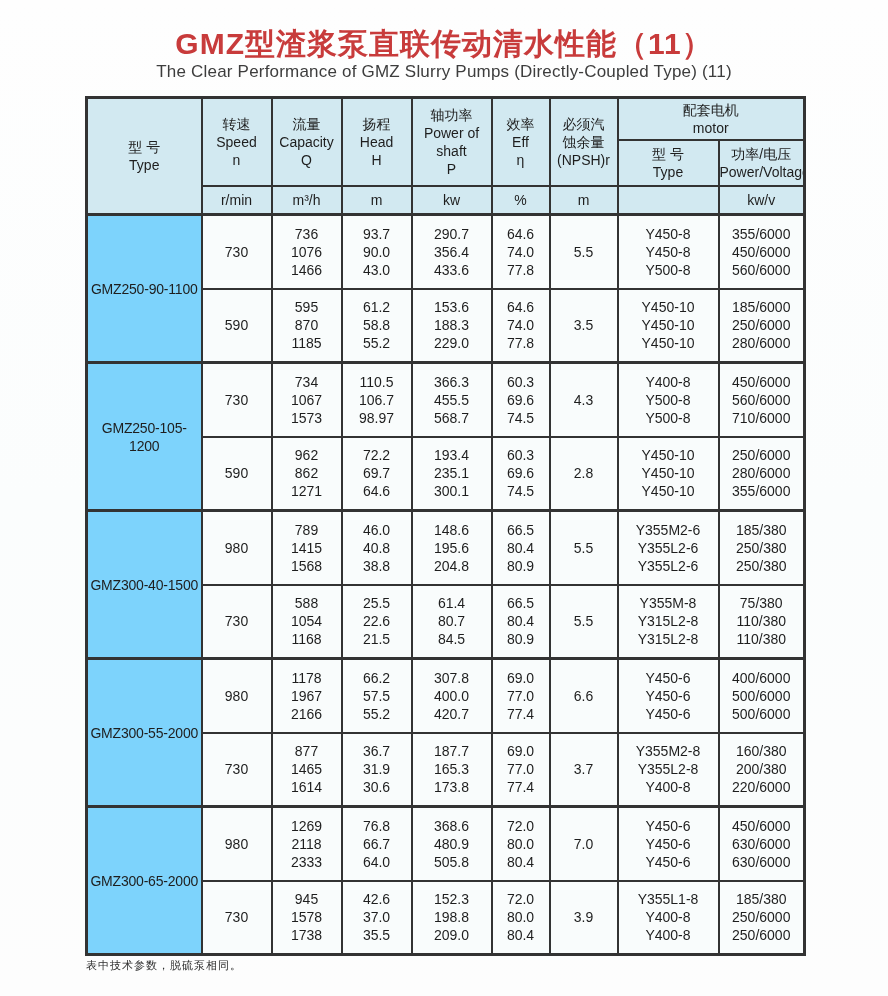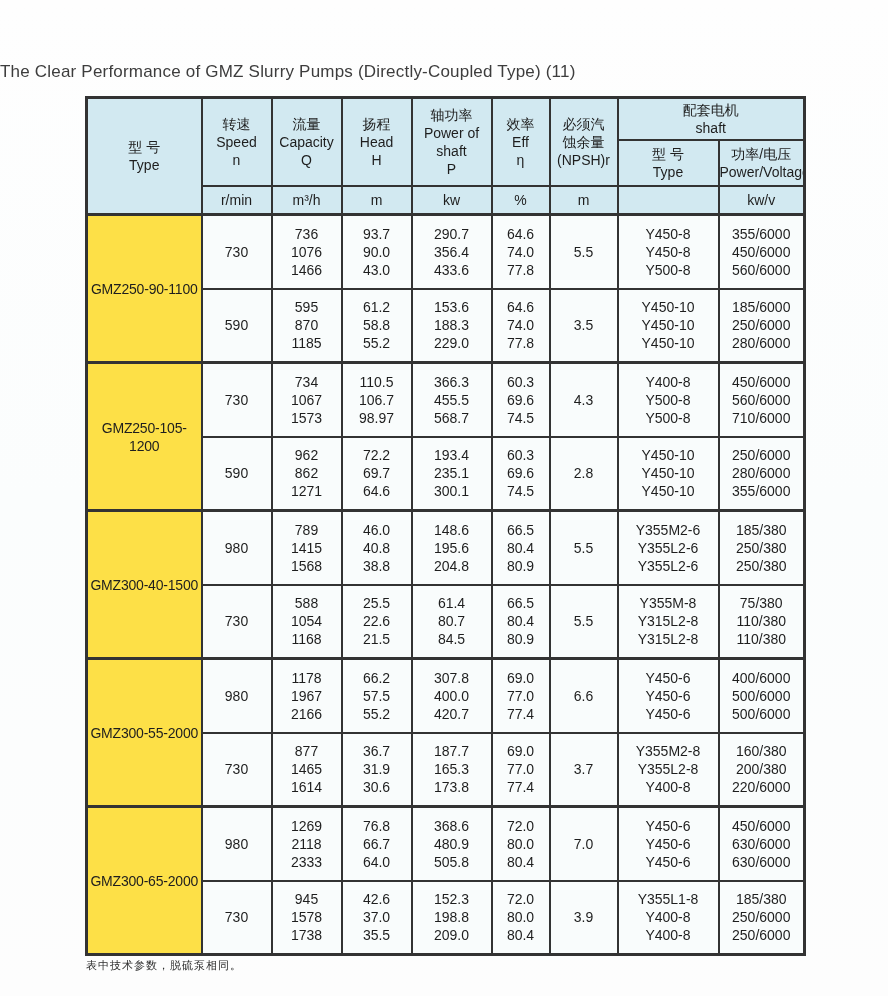--- a/index.html
+++ b/index.html
@@ -10,21 +10,21 @@
     background:linear-gradient(180deg,#fefefe 0%, #fbfdfd 50%, #fdfdfd 100%);
     overflow:hidden;
   }
   .title {
     position:absolute; top:24px; left:0; width:100%;
     text-align:center; font-size:30px; font-weight:bold;
     color:#c83b3b; letter-spacing:1px;
   }
   .subtitle {
     position:absolute; top:62px; left:0; width:100%;
-    text-align:left; font-size:17px; font-weight:500; color:#3d3d3d;
+    text-align:center; font-size:17px; font-weight:500; color:#3d3d3d;
     letter-spacing:0.2px;
   }
   table.spec-table {
     position:absolute; left:85px; top:96px;
     width:718px; table-layout:fixed;
     border-collapse:collapse;
     background:#f8fbfb;
   }
   table.spec-table td {
     border:2px solid #333;
@@ -41,32 +41,33 @@
     background:#d2e9f1;
     font-size:14.5px; line-height:17px; color:#222;
   }
   td.hcell-small { font-size:12.5px; line-height:16px; }
   td.ucell { font-size:14px; }
   tr.urow td { border-bottom-width:3px; }
   table.spec-table { border:3px solid #333; }
   tr.block-start td { border-top-width:3px; }
   td.model-cell {
     font-size:13px; letter-spacing:-0.2px; padding:0 1px;
-    background:#fde047;
+    background:#7dd3fc;
   }
   td.dcell { background:#f9fcfc; }
   .footnote {
     position:absolute; left:86px; top:958px;
     font-size:11px; color:#2e2e2e; letter-spacing:1px;
   }
 </style>
 </head>
 <body>
 
 <div class="page">
+  <div class="title">GMZ型渣浆泵直联传动清水性能（11）</div>
   <div class="subtitle">The Clear Performance of GMZ Slurry Pumps (Directly-Coupled Type) (11)</div>
 
   <table class="spec-table">
     <colgroup>
       <col style="width:115px">
         <col style="width:70px">
         <col style="width:70px">
       <col style="width:70px">
         <col style="width:80px">
         <col style="width:58px">
@@ -91,21 +92,21 @@
 Power of
 shaft
 P</td>
         <td class="hcell" rowspan="2">效率
 Eff
 η</td>
         <td class="hcell" rowspan="2">必须汽
 蚀余量
 (NPSH)r</td>
         <td class="hcell" colspan="2">配套电机
-shaft</td>
+motor</td>
       </tr>
       <tr class="hrow-b">
         <td class="hcell">型 号
 Type</td>
         <td class="hcell hcell-small">功率/电压
 Power/Voltage</td>
       </tr>
       <tr class="urow">
         <td class="ucell">r/min</td>
         <td class="ucell">m³/h</td>

